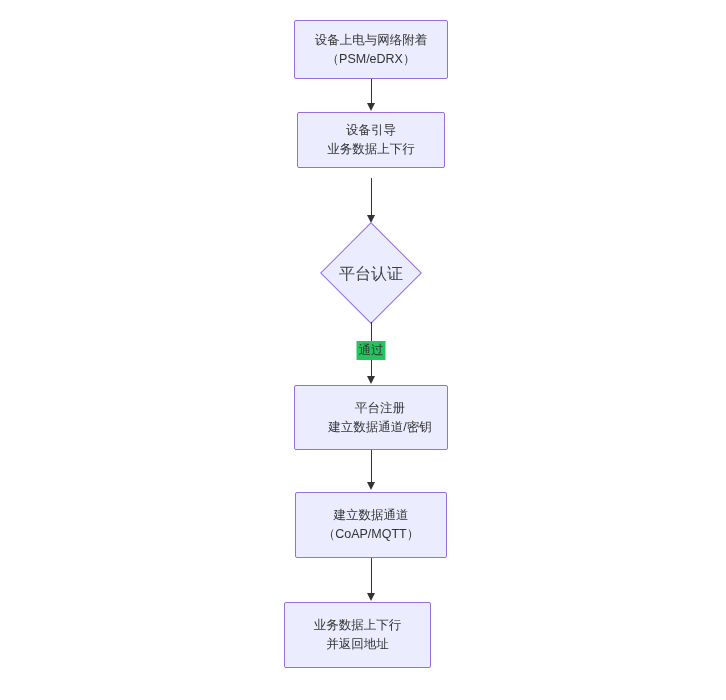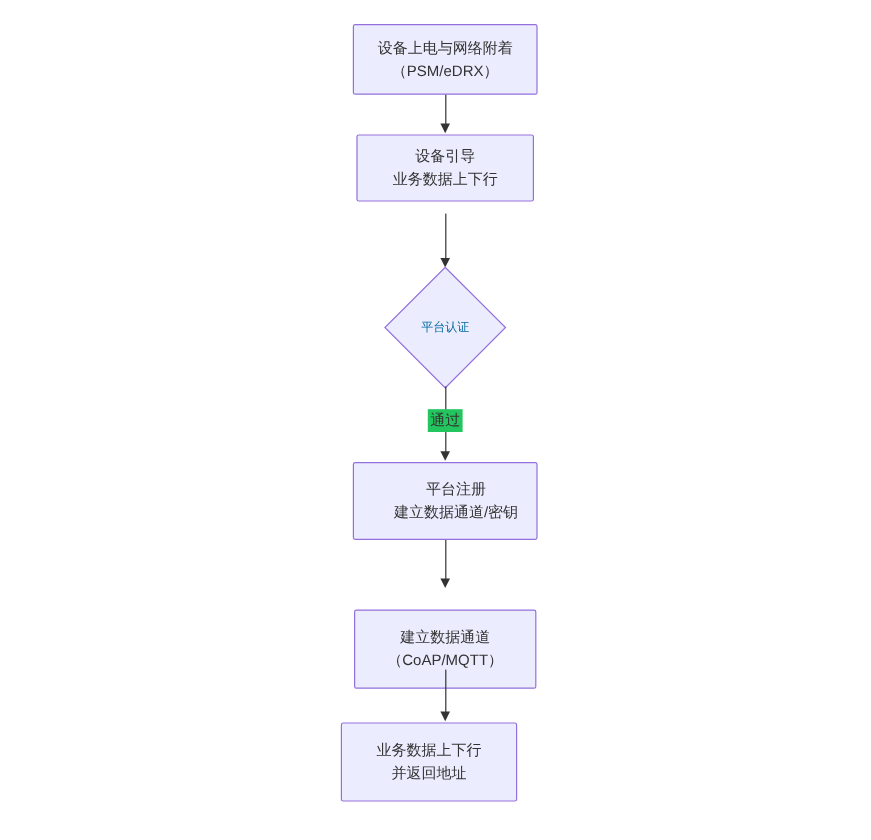--- a/index.html
+++ b/index.html
@@ -45,22 +45,22 @@
     left: 50%;
     top: 50%;
     width: 70px;
     height: 70px;
     transform: translate(-50%, -50%) rotate(45deg);
     background: #ECECFF;
     border: 1px solid #9370DB;
   }
   .diamond-label {
     position: relative;
-    color: #0369a1;
-    font-size: 10px;
+    color: #404040;
+    font-size: 16px;
     line-height: 19px;
     text-align: left;
   }
   
   .arrow {
     position: absolute;
     width: 0;
   }
   .arrow-line {
     position: absolute;
@@ -131,21 +131,21 @@
   <div class="node" style="left:294px; top:385px; width:154px; height:65px;padding-left:18px;">
     <div>平台注册</div>
     <div>建立数据通道/密钥</div>
   </div>
 
   <div class="arrow" style="left:371px; top:450px; height:40px;">
     <div class="arrow-line"></div>
     <div class="arrow-head"></div>
   </div>
 
-  <div class="node" style="left:295px; top:508px; width:152px; height:66px;">
+  <div class="node" style="left:295px; top:492px; width:152px; height:66px;">
     <div>建立数据通道</div>
     <div>（CoAP/MQTT）</div>
   </div>
 
   <div class="arrow" style="left:371px; top:558px; height:43px;">
     <div class="arrow-line"></div>
     <div class="arrow-head"></div>
   </div>
 
   <div class="node" style="left:284px; top:602px; width:147px; height:66px;">

